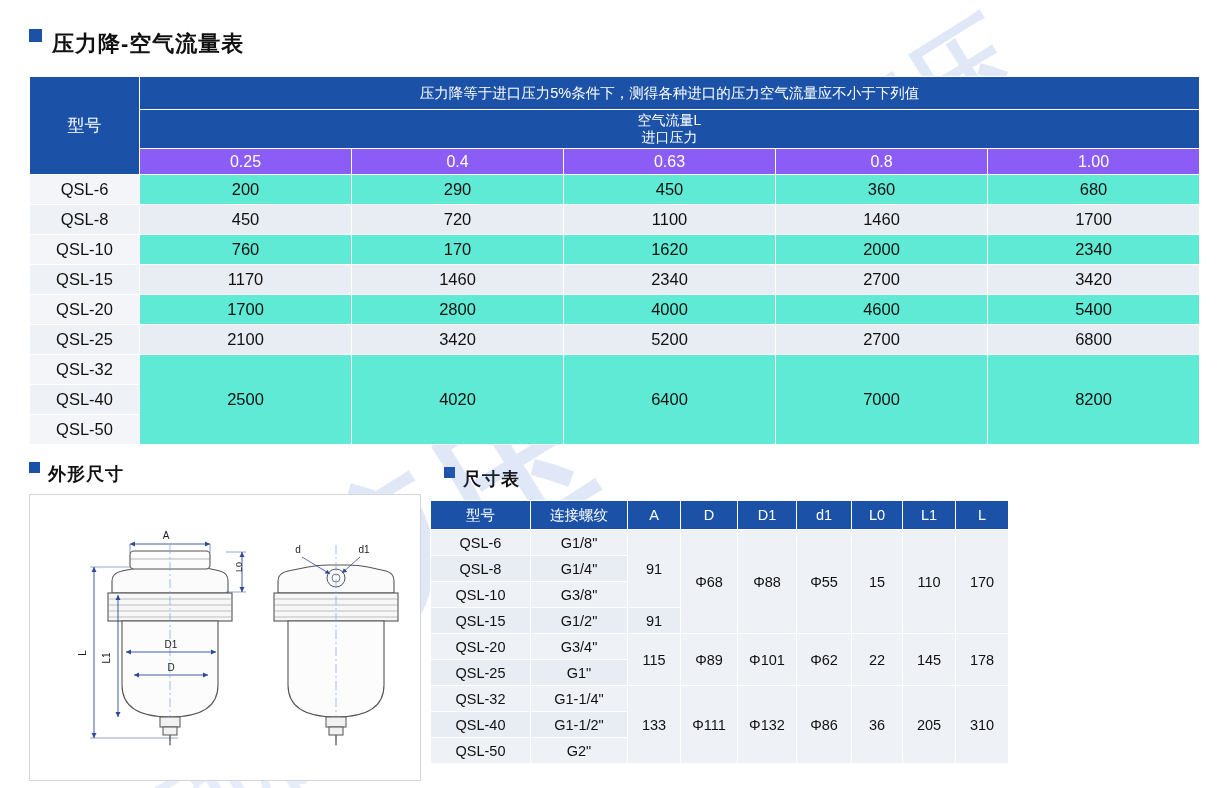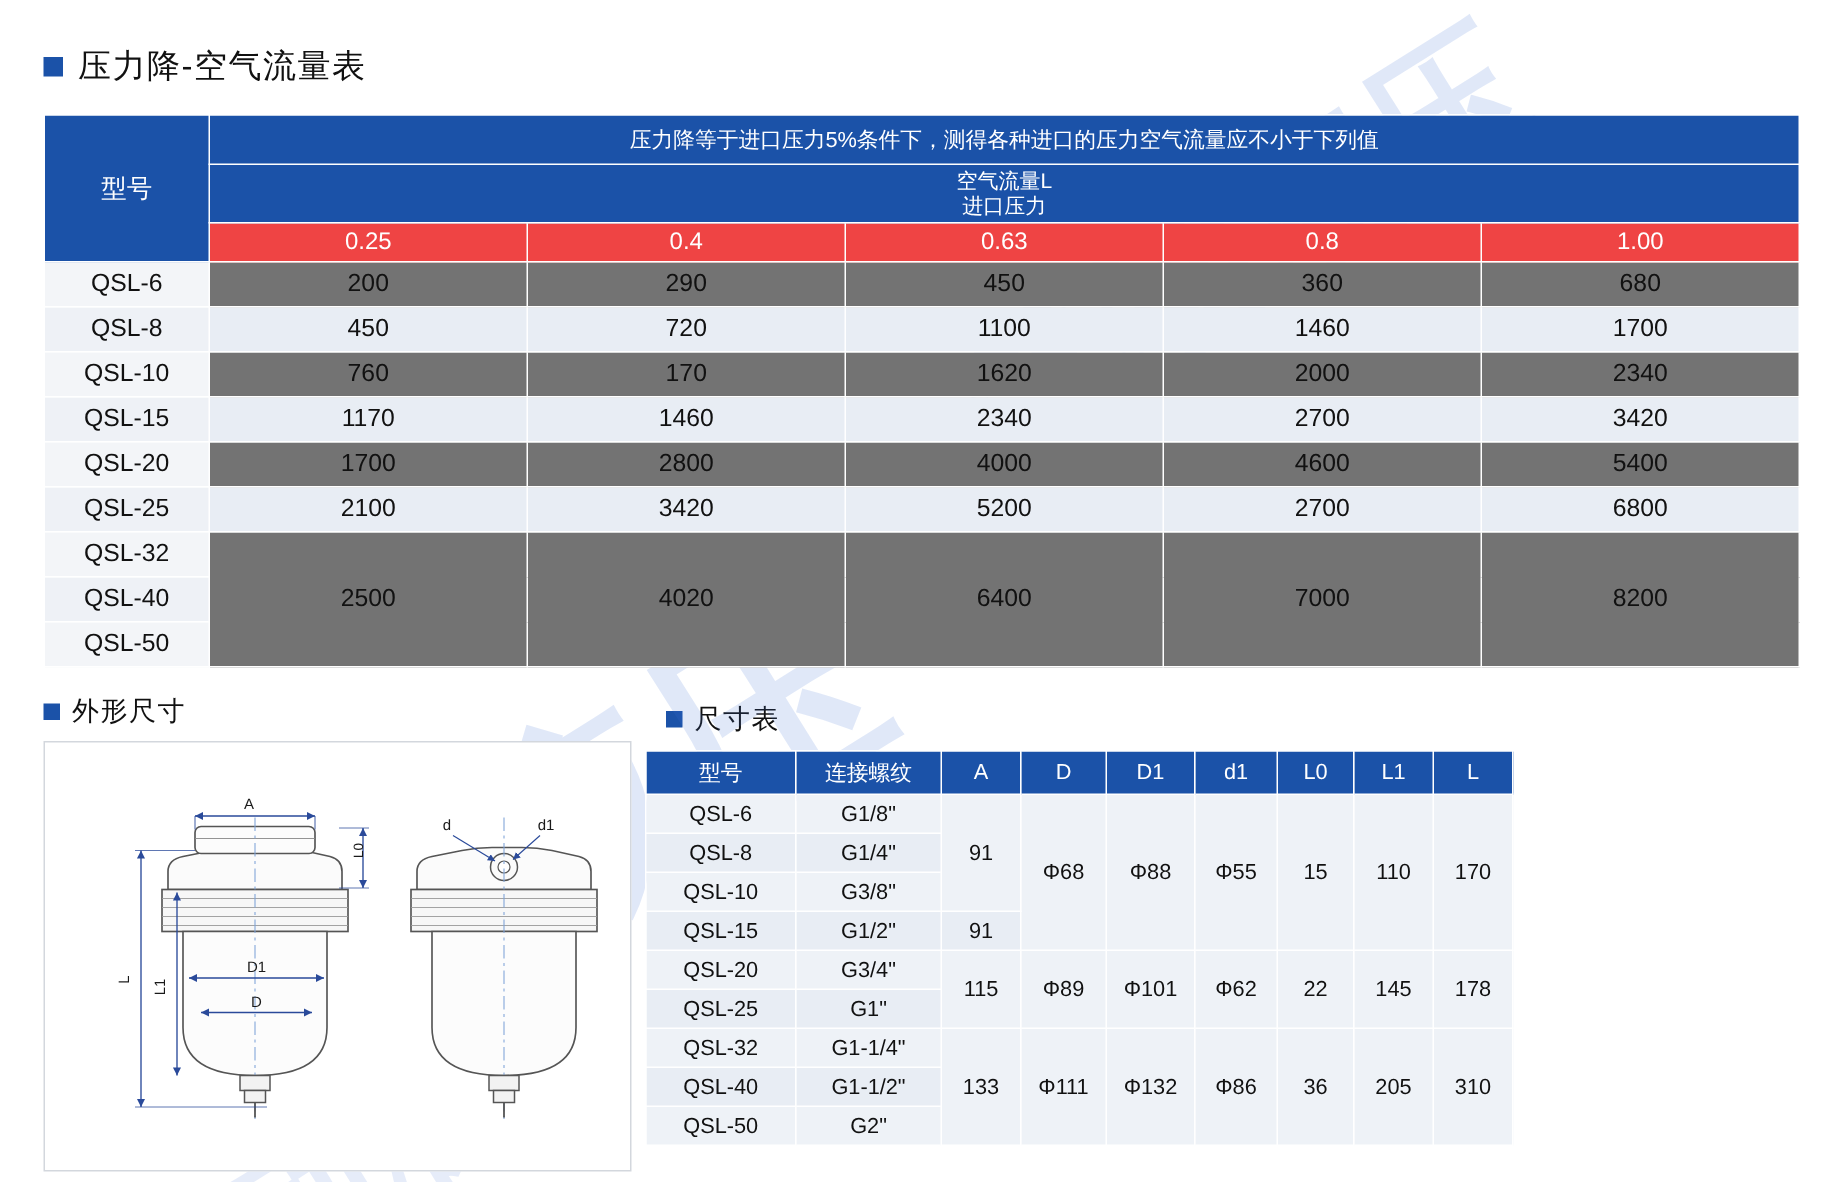--- a/index.html
+++ b/index.html
@@ -46,23 +46,22 @@
   .wm3 {
     left: 120px; top: 800px;
     font-size: 92px;
     transform: rotate(-32deg);
     color: rgba(60, 110, 210, 0.13);
   }
 
   
   .section-title {
     display: flex;
-    align-items: center;
     font-size: 22px;
-    font-weight: normal;
+    font-weight: bold;
     color: #111111;
     letter-spacing: 1px;
   }
   .section-title .bullet {
     width: 13px;
     height: 13px;
     background: #1b52a8;
     margin-right: 10px;
     display: inline-block;
   }
@@ -112,25 +111,25 @@
   }
   #flow-table thead th.sub {
     font-size: 14px;
     line-height: 17px;
     height: 38px;
     font-weight: normal;
   }
   #flow-table thead th.press {
     font-size: 16px;
     height: 25px;
-    background: #ef4444;
+    background: #8b5cf6;
   }
   #flow-table tbody td {
     height: 29px;
-    background: #737373;
+    background: #5eead4;
     border: 1px solid #ffffff;
     color: #111111;
     font-size: 16.5px;
   }
   #flow-table tbody td.model {
     background: #f3f5f8;
     font-size: 16.5px;
   }
   #flow-table tbody tr:nth-child(even) td {
     background: #e8edf4;

